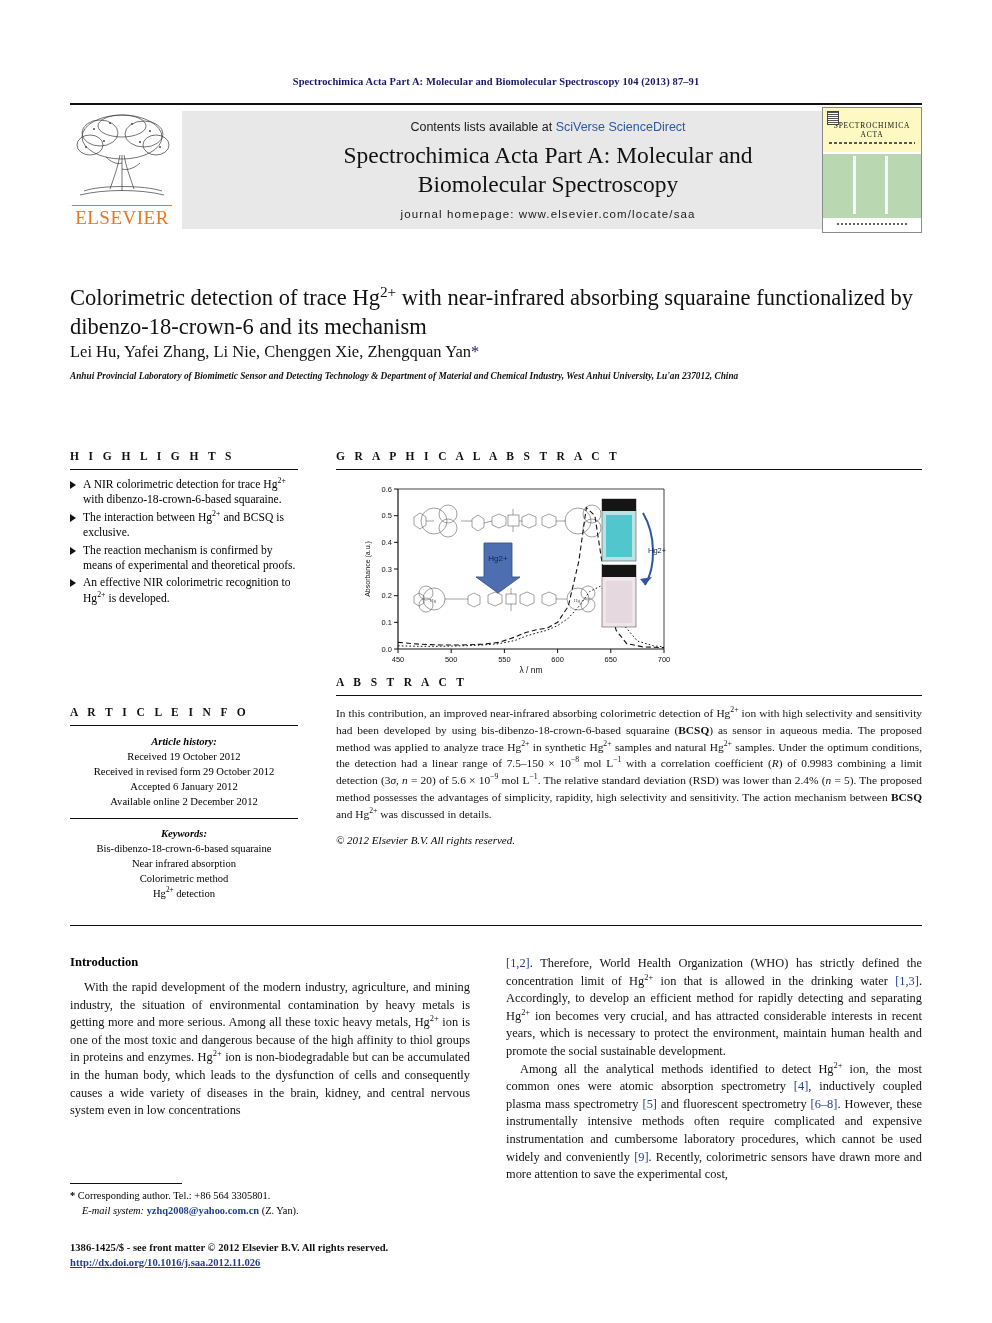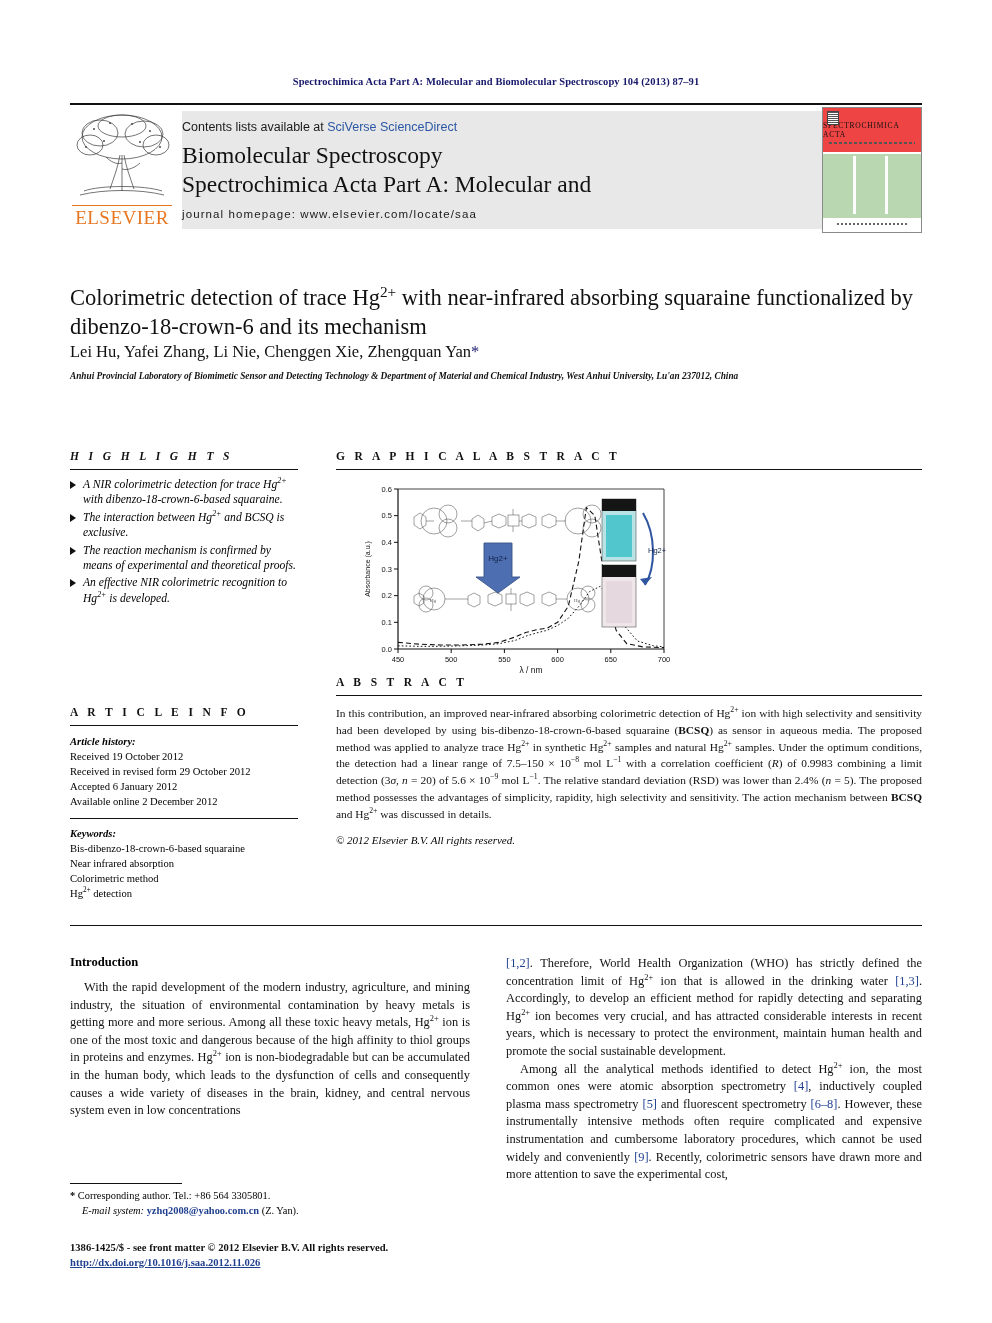--- a/index.html
+++ b/index.html
@@ -71,21 +71,21 @@
     padding-top: 1px;
     width: 100px;
     text-align: center;
   }
   .journal-band {
     position: absolute;
     left: 112px; top: 6px;
     width: 732px;
     height: 118px;
     background: #e8e8e8;
-    text-align: left;
+    text-align: center;
   }
   .contents-line {
     font-family: "Liberation Sans", sans-serif;
     font-size: 12.5px;
     padding-top: 9px;
     color: #1a1a1a;
   }
   .contents-line a {
     color: #2b57a4;
     text-decoration: none;
@@ -108,21 +108,22 @@
     position: absolute;
     right: 0; top: 2px;
     width: 98px;
     height: 124px;
     border: 1px solid #8a8a8a;
     background: #fff;
     overflow: hidden;
   }
   .cover-top {
     height: 44px;
-    background: #ef4444;
+    background: #fef9c3;
+    text-align: center;
     position: relative;
   }
   .cover-elsmark {
     position: absolute;
     left: 4px; top: 3px;
     width: 10px; height: 12px;
     background: repeating-linear-gradient(#555 0 1px, #fff 1px 2px);
     border: 0.5px solid #444;
   }
   .cover-title {
@@ -209,21 +210,20 @@
   .rule {
     border-top: 1px solid #111;
     margin-top: 7px;
   }
 
   
   .highlights {
     position: absolute;
     left: 70px; top: 450px;
     width: 228px;
-    font-style: italic;
   }
   .hl-list {
     margin: 0; padding: 0;
     list-style: none;
     font-family: "Liberation Serif", serif;
     font-size: 11.6px;
     line-height: 1.33;
     margin-top: 7px;
   }
   .hl-list li {
@@ -259,20 +259,21 @@
   .article-info {
     position: absolute;
     left: 70px; top: 706px;
     width: 228px;
   }
   .ai-body {
     font-family: "Liberation Serif", serif;
     font-size: 10.6px;
     line-height: 1.42;
     margin-top: 8px;
+    text-align: center;
   }
   .ai-body .it { font-style: italic; font-weight: bold; }
   .ai-sep {
     border-top: 0.8px solid #111;
     margin: 9px 0 7px 0;
   }
 
   
   .abstract {
     position: absolute;
@@ -399,22 +400,22 @@
           </g>
         </svg>
         <div class="elsevier-word">ELSEVIER</div>
       </div>
 
       <div class="journal-band">
         <div class="contents-line">
           <span>Contents lists available at </span><a href="#">SciVerse ScienceDirect</a>
         </div>
         <div class="journal-title">
+          <div>Spectrochimica Acta Part A: Molecular and</div>
           <div>Biomolecular Spectroscopy</div>
-          <div>Spectrochimica Acta Part A: Molecular and</div>
         </div>
         <div class="homepage-line">journal homepage: www.elsevier.com/locate/saa</div>
       </div>
 
       <div class="cover-thumb">
         <div class="cover-top">
           <div class="cover-elsmark"></div>
           <div class="cover-title">SPECTROCHIMICA</div>
           <div class="cover-sub">ACTA</div>
           <div class="cover-rule"></div>

